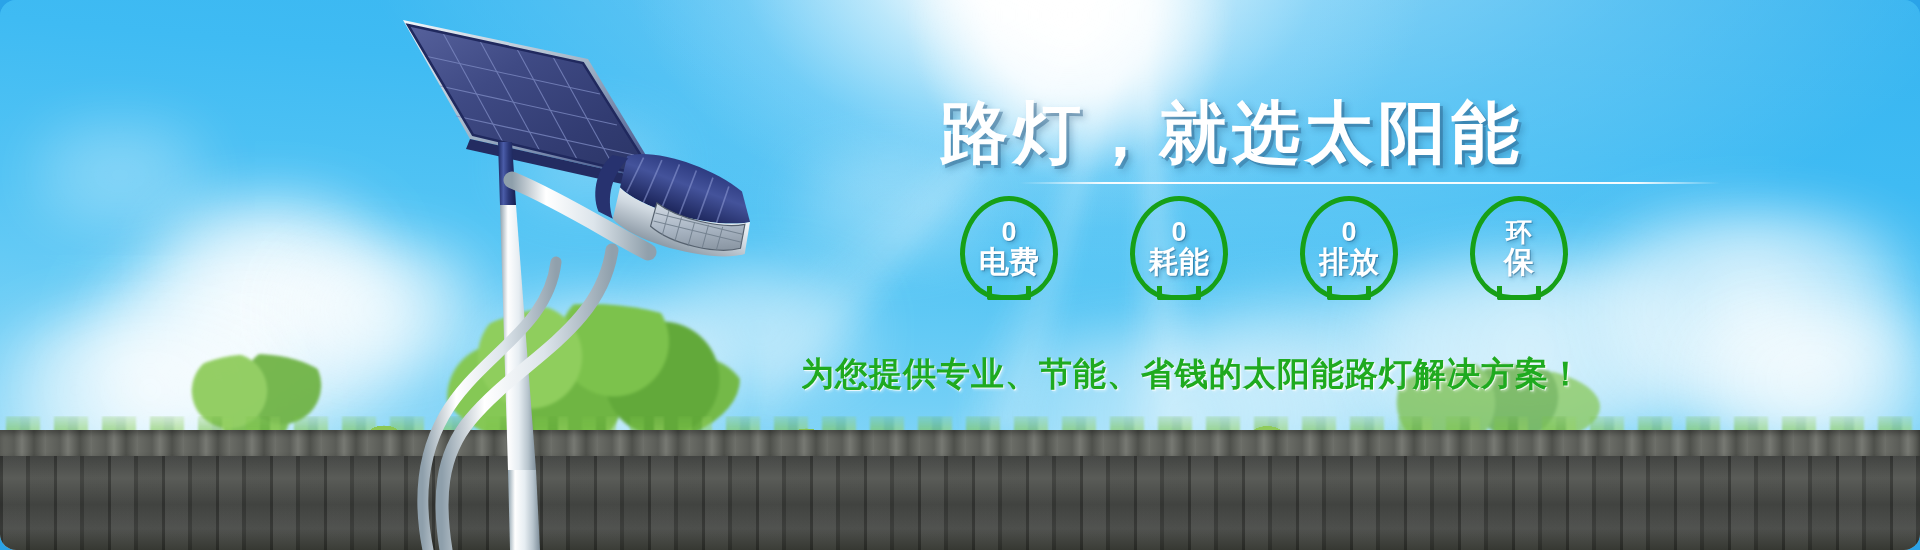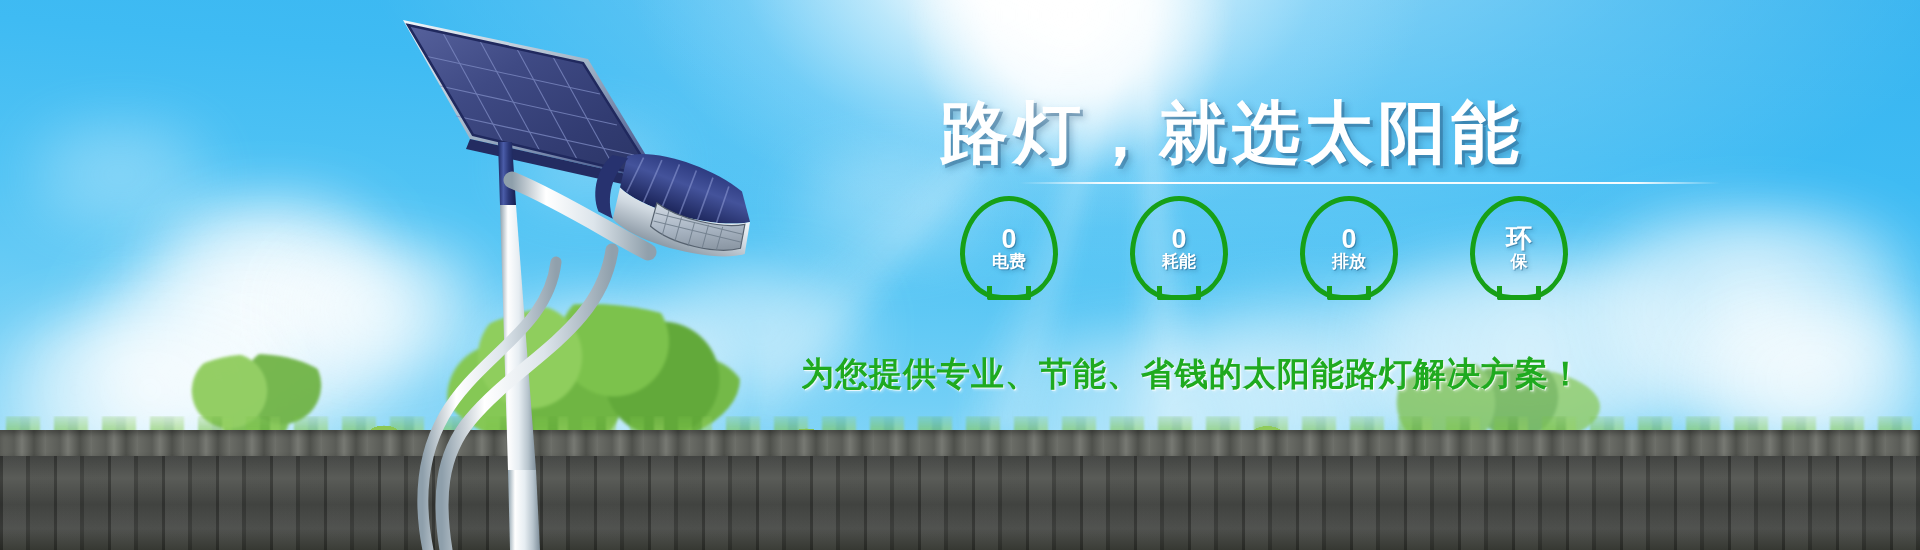--- a/index.html
+++ b/index.html
@@ -4,20 +4,21 @@
 <title>Solar Street Light Banner</title>
 <style>
   html,body{margin:0;padding:0;background:#2aa3e8;}
   body{font-family:"Liberation Sans","DejaVu Sans",sans-serif;}
 
   .banner{
     position:relative;
     width:1920px;height:550px;
     overflow:hidden;
     background:#34b3ef;
+    border-radius:16px;
   }
 
   
   .sky{
     position:absolute;inset:0;
     background:
       radial-gradient(ellipse 560px 380px at 1030px -40px,
           rgba(255,255,255,1) 0%,
           rgba(255,255,255,.92) 14%,
           rgba(233,249,255,.62) 30%,
@@ -112,21 +113,21 @@
     border-radius:0 0 5px 5px;
     box-sizing:border-box;
   }
   .badge .line1,.badge .line2{
     position:relative;z-index:2;
     color:#ffffff;font-weight:bold;
     text-shadow:1px 1px 0 rgba(30,90,130,.45),2px 2px 4px rgba(20,70,110,.35);
     line-height:1.05;
   }
   .badge .line1{font-size:27px;}
-  .badge .line2{font-size:17px;text-align:right;}
+  .badge .line2{font-size:30px;text-align:right;}
   .badge.wide .line1{font-size:26px;}
 
   
   .tagline{
     position:absolute;left:766px;top:352px;
     font-size:33px;font-weight:bold;
     color:#1faa1f;letter-spacing:1px;white-space:nowrap;
     text-shadow:1px 1px 0 rgba(255,255,255,.75),2px 2px 3px rgba(255,255,255,.45);
     margin-left:35px;
   }

